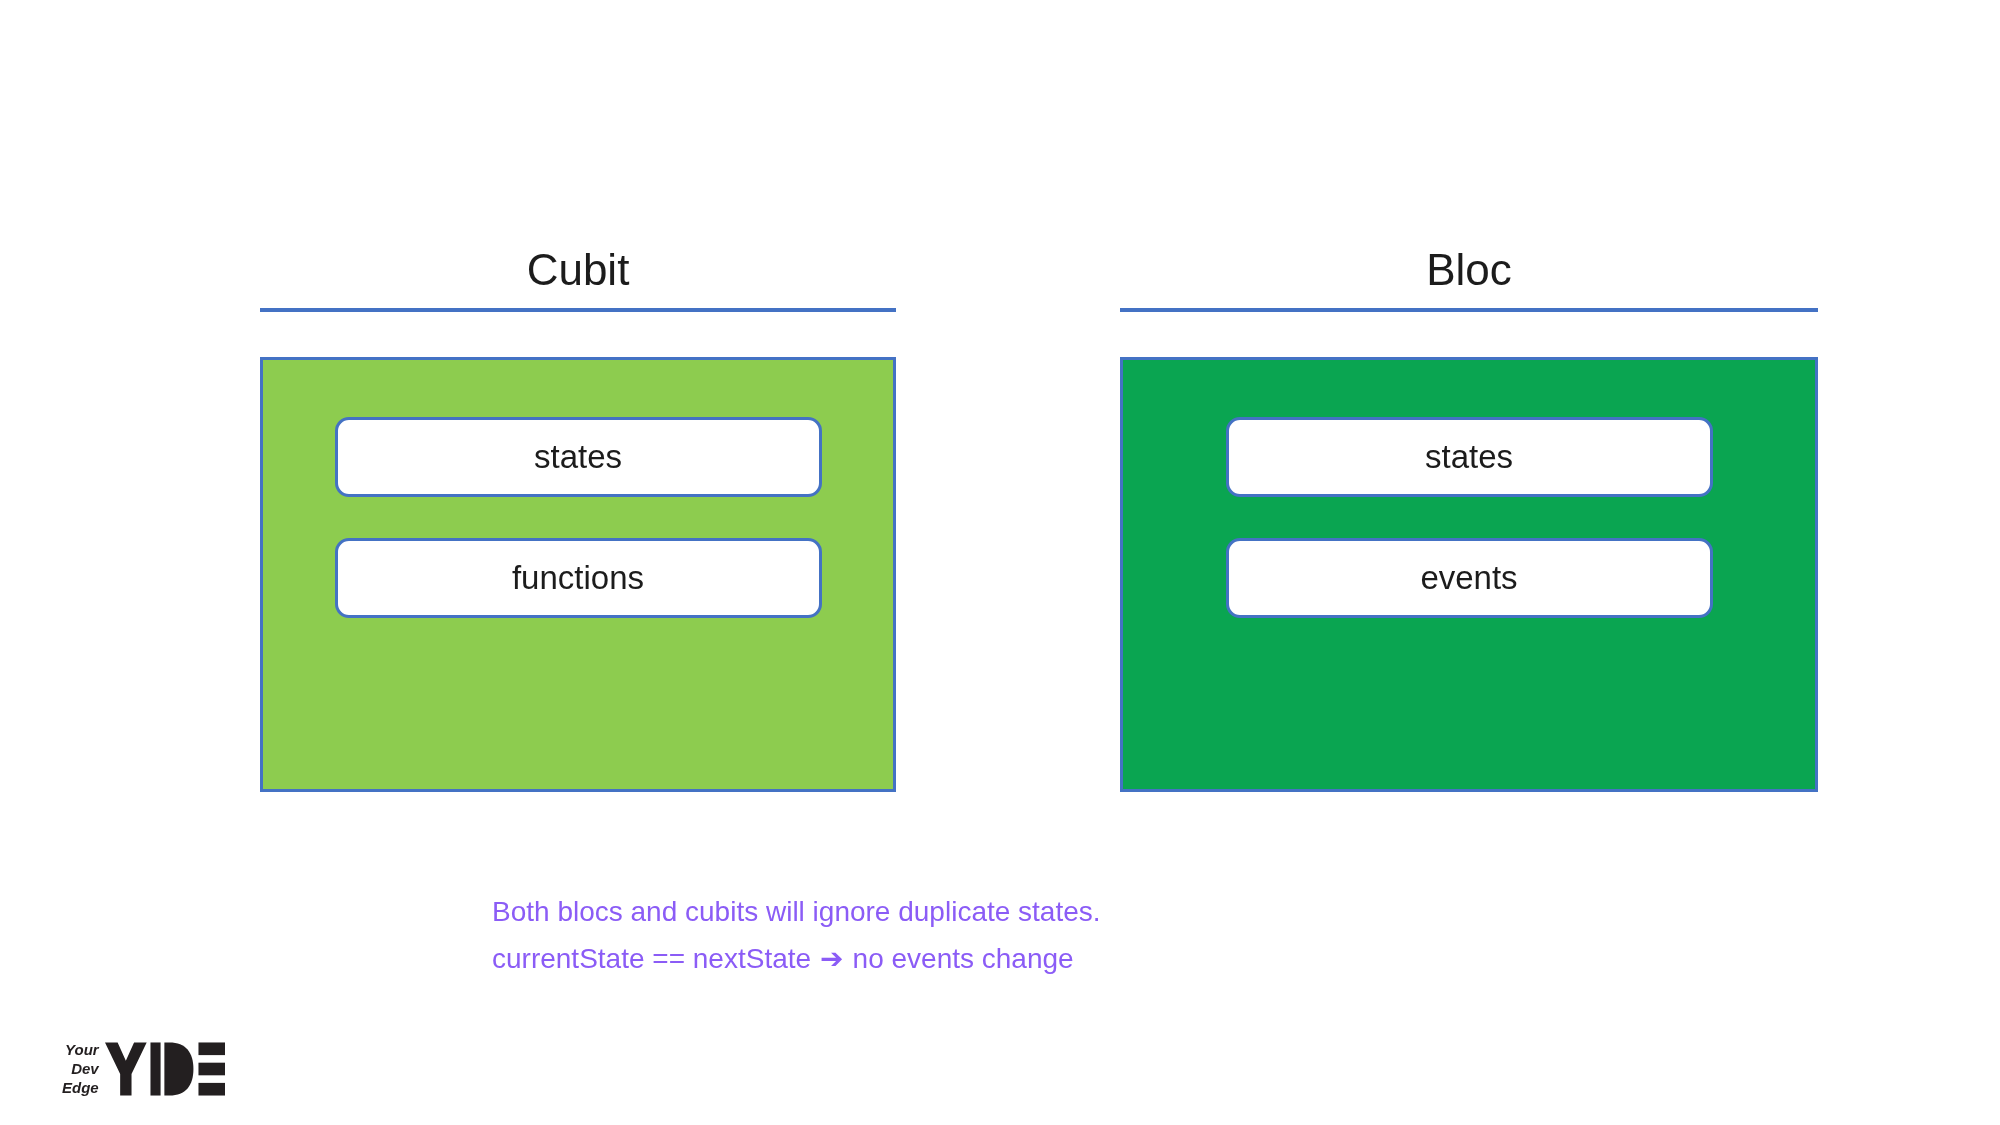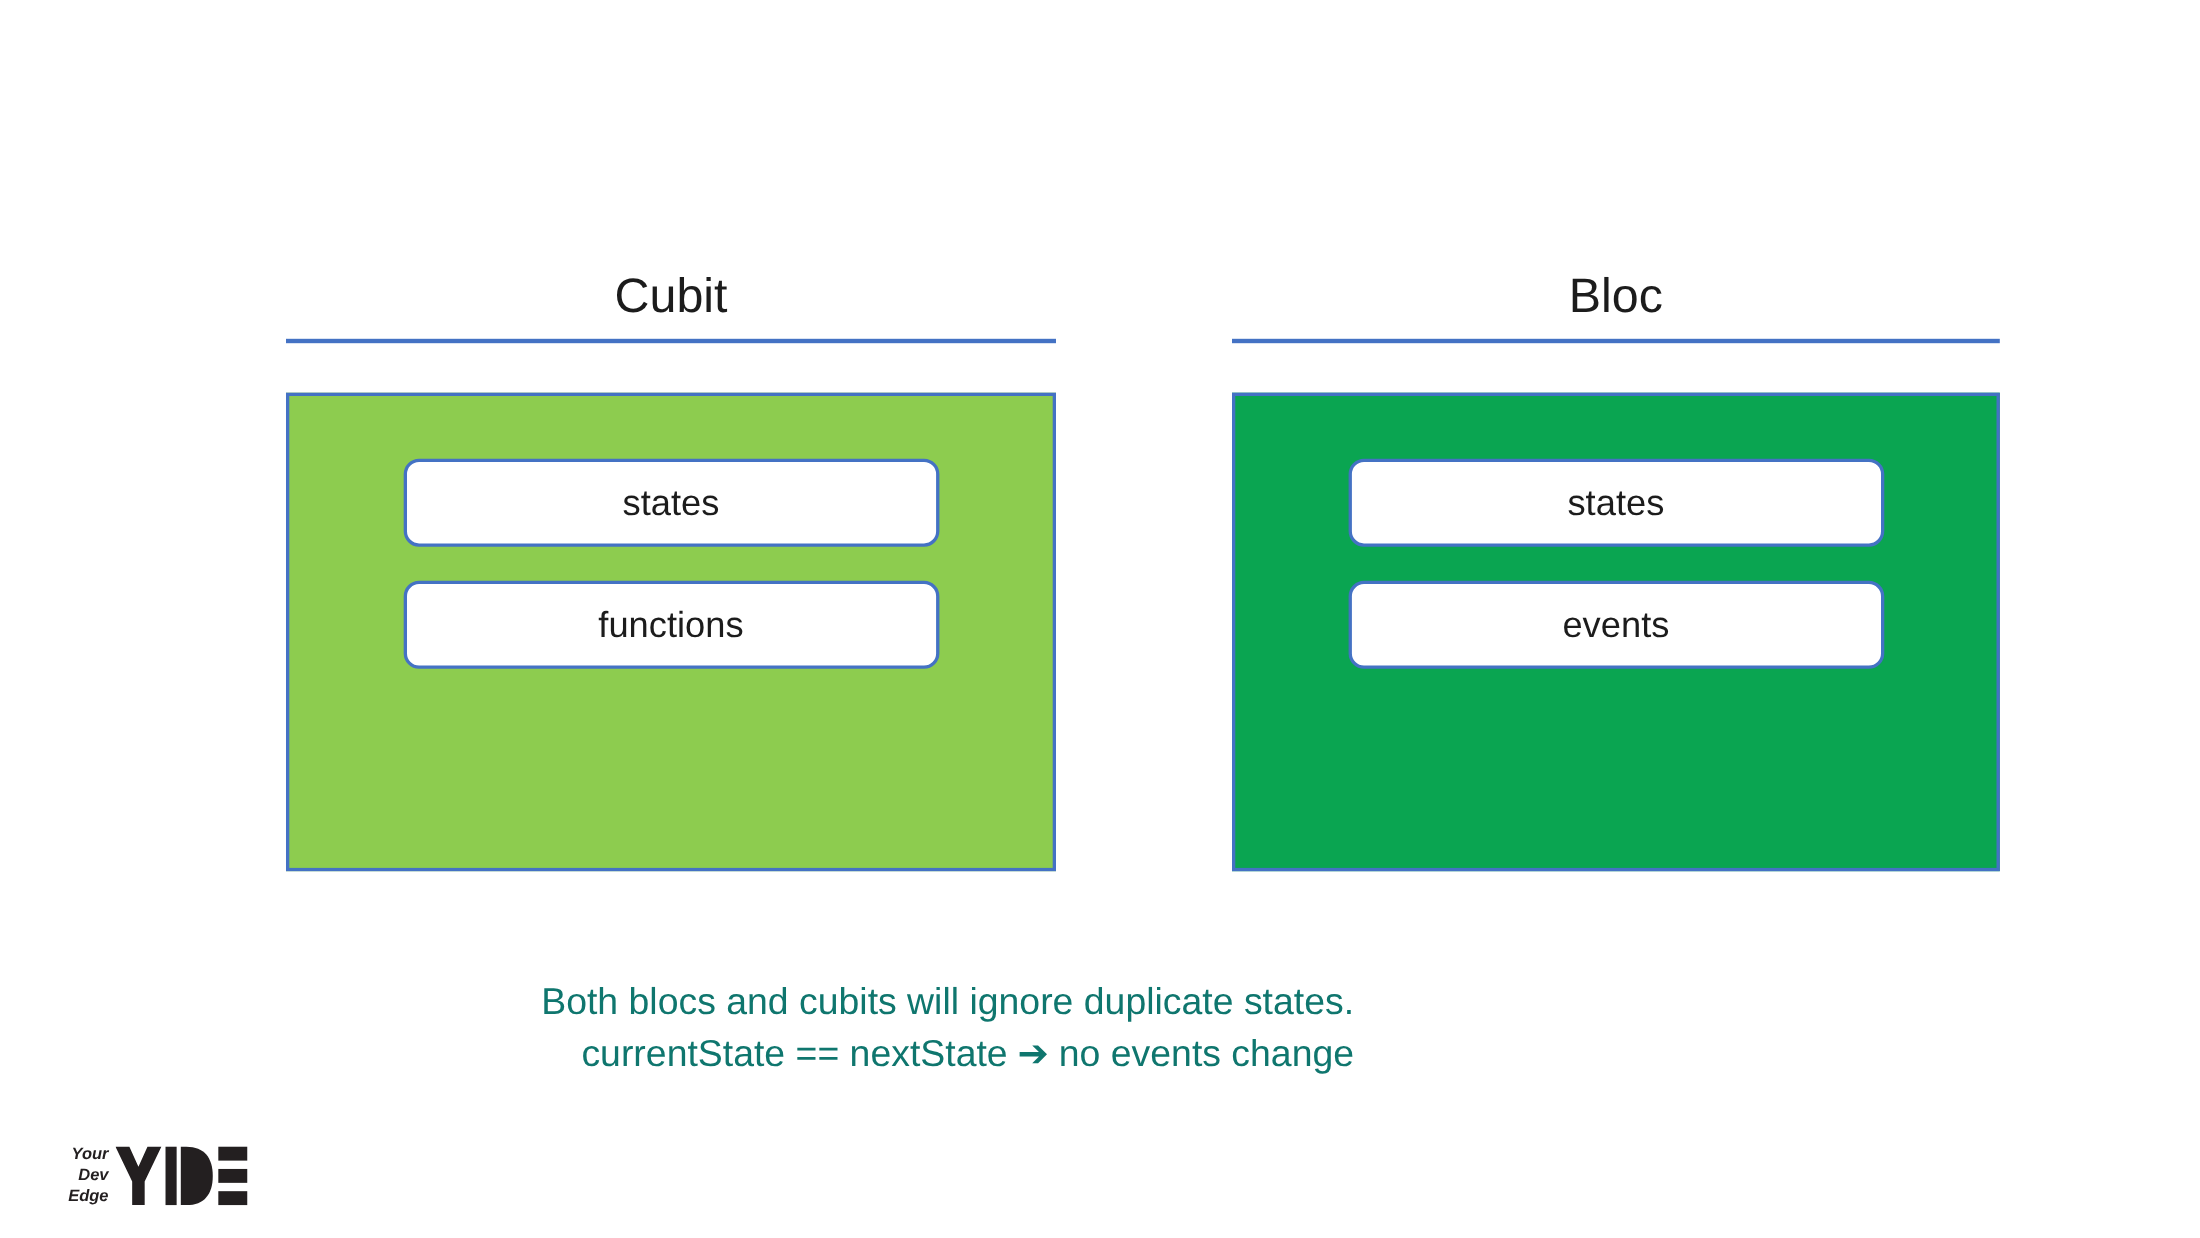--- a/index.html
+++ b/index.html
@@ -9,21 +9,21 @@
     width: 2000px;
     height: 1125px;
     background: #ffffff;
     font-family: "Liberation Sans", sans-serif;
     color: #1c1c1c;
     overflow: hidden;
   }
 
   
   .panel { position: absolute; top: 246px; }
-  .panel-cubit { left: 260px; width: 700px; }
+  .panel-cubit { left: 260px; width: 636px; }
   .panel-bloc  { left: 1120px; width: 698px; }
 
   .panel-title {
     text-align: center;
     font-size: 44px;
     line-height: 48px;
     color: #1c1c1c;
   }
   .panel-underline {
     margin-top: 14px;
@@ -31,21 +31,21 @@
     background: #4472C4;
   }
   .panel-box {
     margin-top: 45px;
     height: 435px;
     border: 3px solid #4472C4;
     display: flex;
     flex-direction: column;
     align-items: center;
     padding-top: 57px;
-    gap: 31px;
+    gap: 41px;
   }
   .panel-box-cubit { background: #8DCC4F; }
   .panel-box-bloc  { background: #0AA551; }
 
   .chip {
     width: 487px;
     height: 80px;
     background: #ffffff;
     border: 3px solid #4472C4;
     border-radius: 14px;
@@ -55,24 +55,23 @@
     font-size: 33px;
     color: #1c1c1c;
     flex: 0 0 auto;
   }
 
   
   .caption {
     position: absolute;
     left: 492px;
     top: 888px;
-    font-size: 34px;
+    font-size: 28px;
     line-height: 47px;
-    color: #0f766e;
-    text-align: right;
+    color: #8b5cf6;
   }
   .caption-arrow {
     font-family: "DejaVu Sans", sans-serif;
     margin: 0 9px;
   }
 
   
   .logo {
     position: absolute;
     left: 62px;

